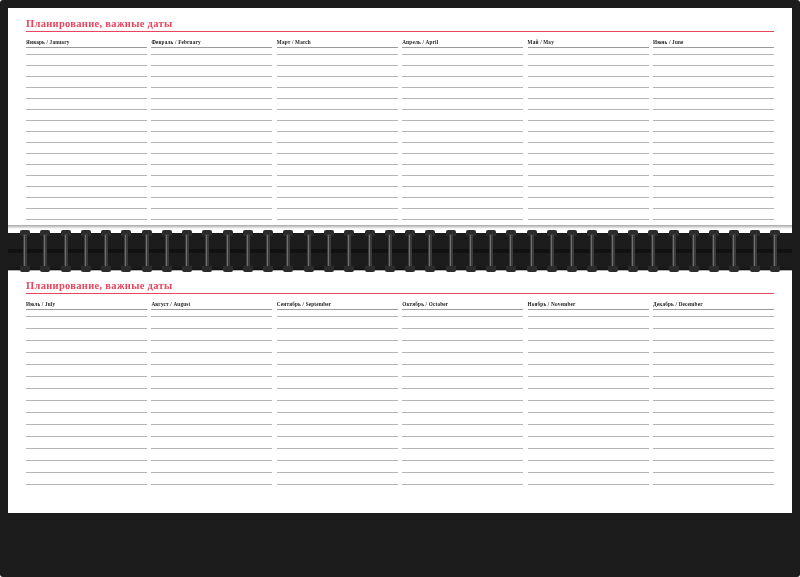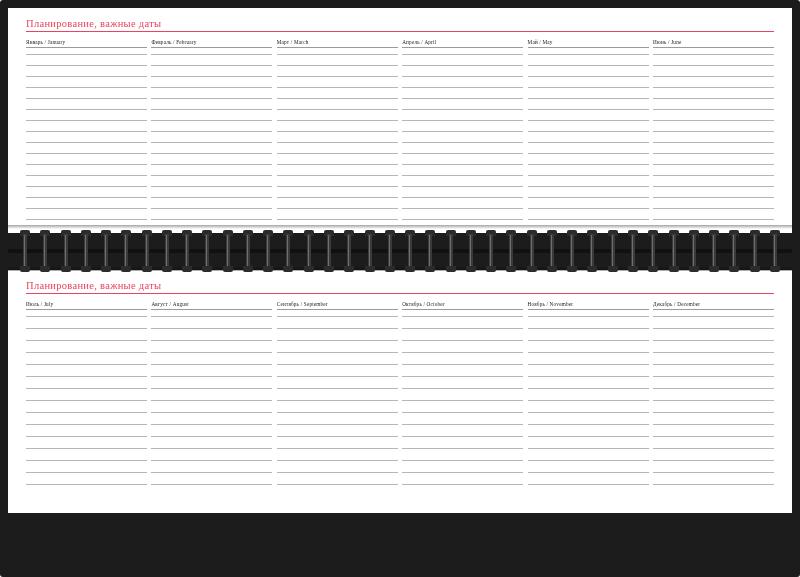--- a/index.html
+++ b/index.html
@@ -12,20 +12,21 @@
     height: 577px;
     font-family: "Liberation Serif", serif;
     overflow: hidden;
   }
 
   .planner {
     position: relative;
     width: 800px;
     height: 577px;
     background: #ffffff;
+    font-weight: bold;
   }
 
   
   .binder-board {
     position: absolute;
     left: 0;
     top: 0;
     width: 800px;
     height: 577px;
     background: #1c1c1c;

